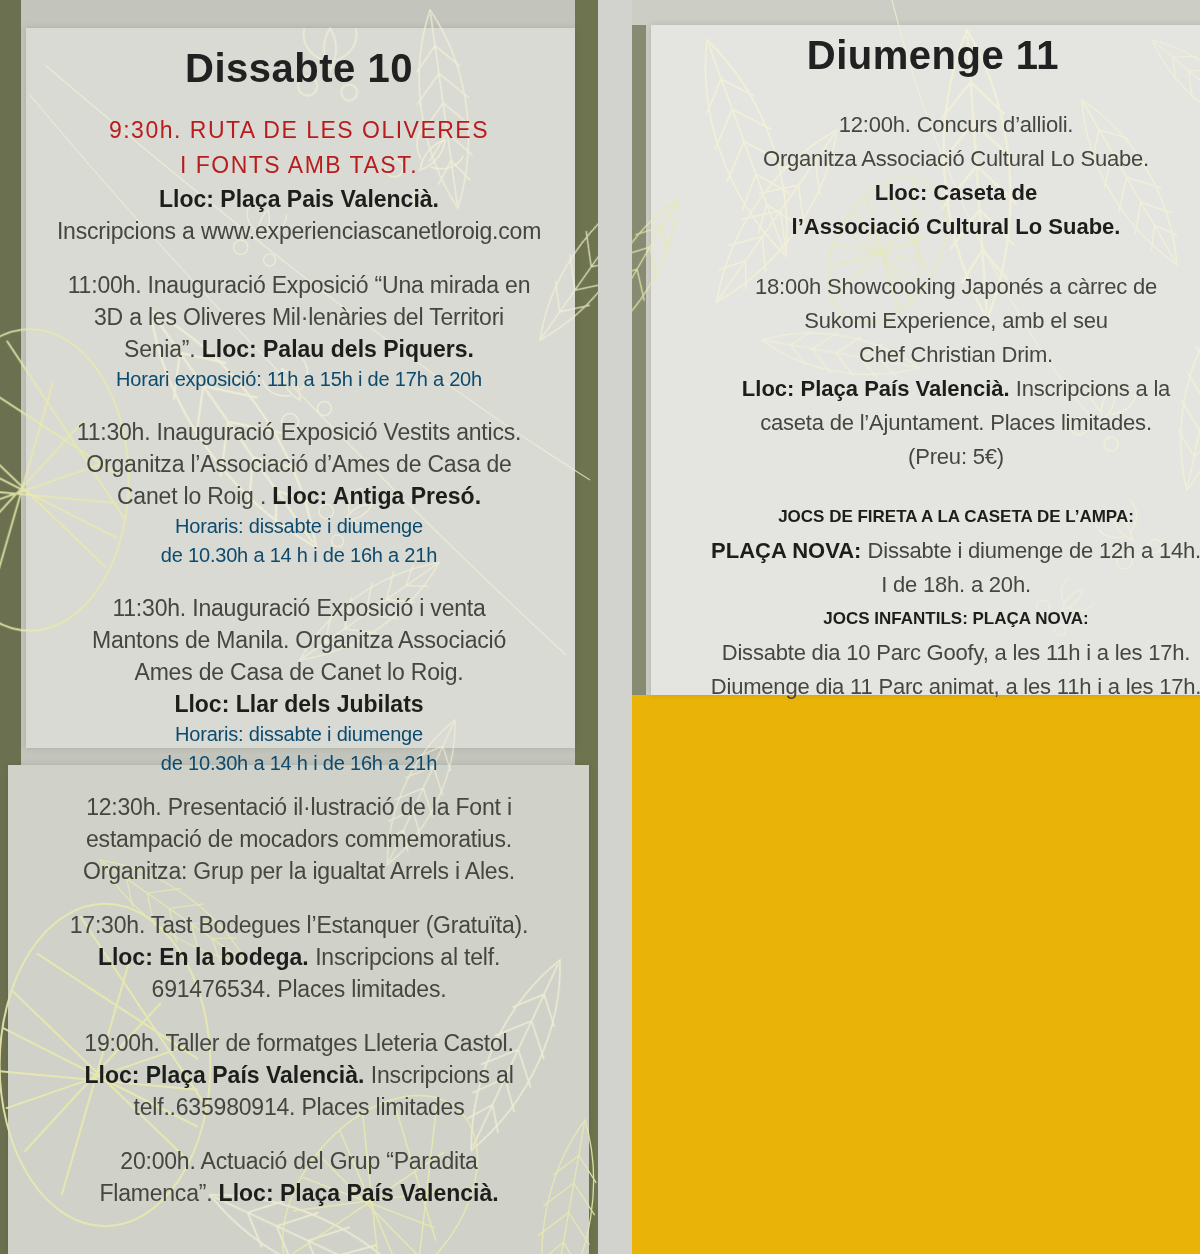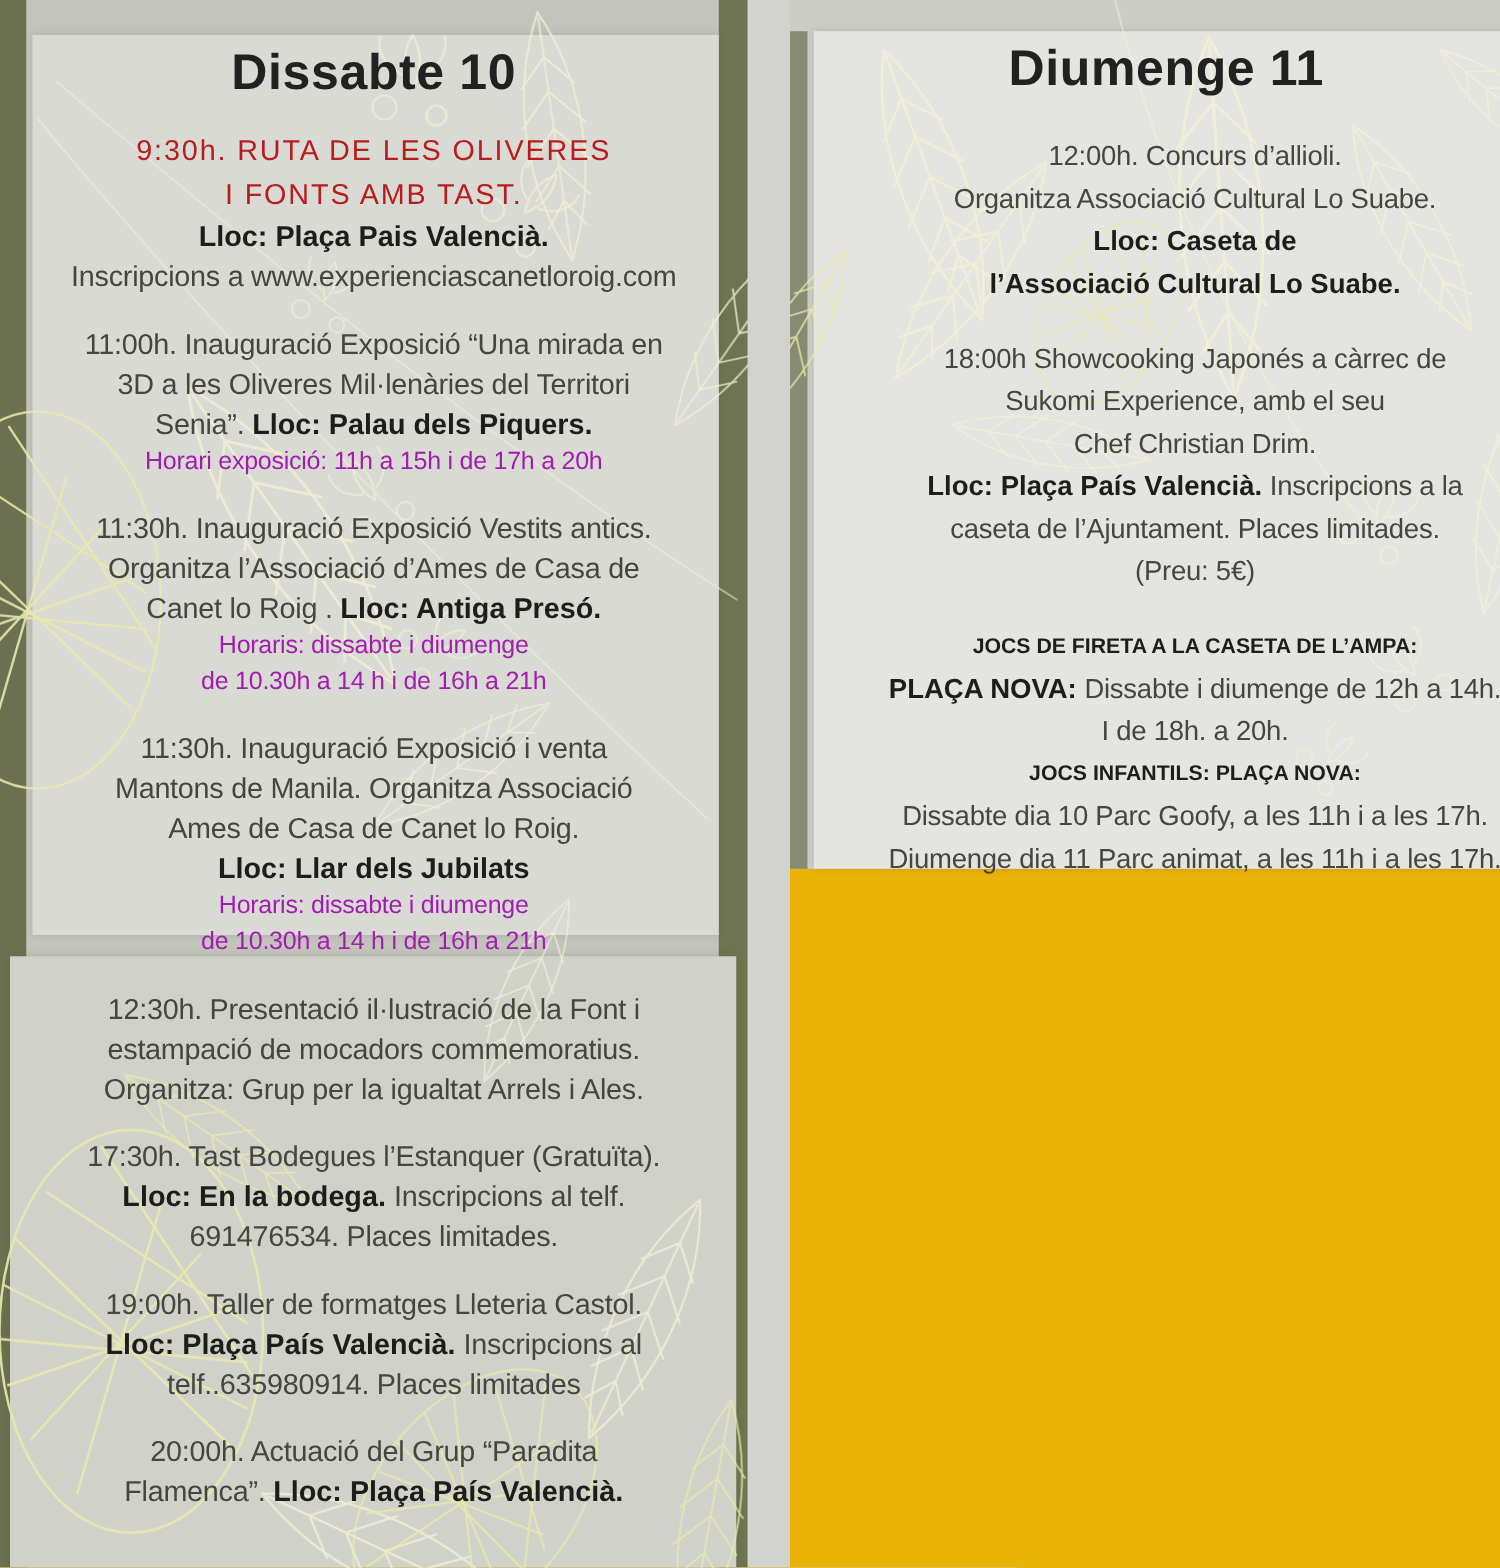--- a/index.html
+++ b/index.html
@@ -27,29 +27,29 @@
   svg.deco{position:absolute;left:0;top:0;pointer-events:none;}
   
   .content{position:absolute;left:0;right:0;text-align:center;}
   .panel-title{
     font-size:40px;font-weight:700;color:#202120;letter-spacing:.5px;
     text-align:center;padding-top:6px;margin-bottom:22px;
   }
   .event{margin-bottom:22px;}
   .line{white-space:nowrap;text-align:center;}
   .body{font-size:23px;line-height:32px;color:#45463f;letter-spacing:-.2px;}
-  .small{font-size:20px;line-height:29px;color:#a21caf;letter-spacing:-.2px;}
+  .small{font-size:20px;line-height:29px;color:#0c4a6e;letter-spacing:-.2px;}
   .caps{font-size:23px;line-height:35px;letter-spacing:1.5px;color:#b91c1c;}
   .bold-caps{font-size:17px;line-height:34px;letter-spacing:.5px;font-weight:700;color:#20211e;}
   .seg.bold{font-weight:700;color:#1d1e1b;letter-spacing:0;}
   
   .col-right .body{font-size:22px;line-height:34px;}
   .col-right .event{margin-bottom:26px;padding-left:46px;}
   .col-right .panel-title{margin-bottom:30px;padding-top:8px;}
-  .p1-content{padding-top:2px;}
+  .p1-content{padding-top:12px;}
   .p2-content{padding-top:26px;}
 </style>
 </head>
 <body>
 
 <div class="abs col-left">
   <div class="abs strip strip-l"></div>
   <div class="abs strip strip-r"></div>
   <div class="abs panel panel1"></div>
   <div class="abs panel panel2"></div>

